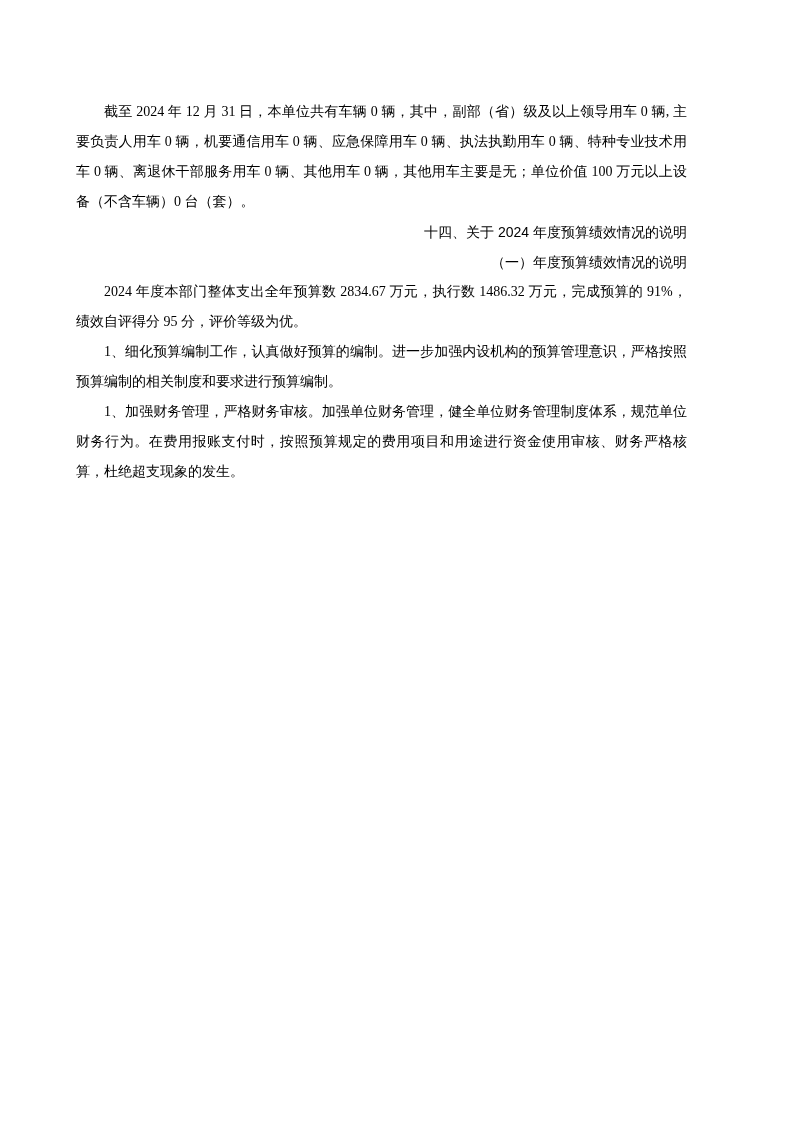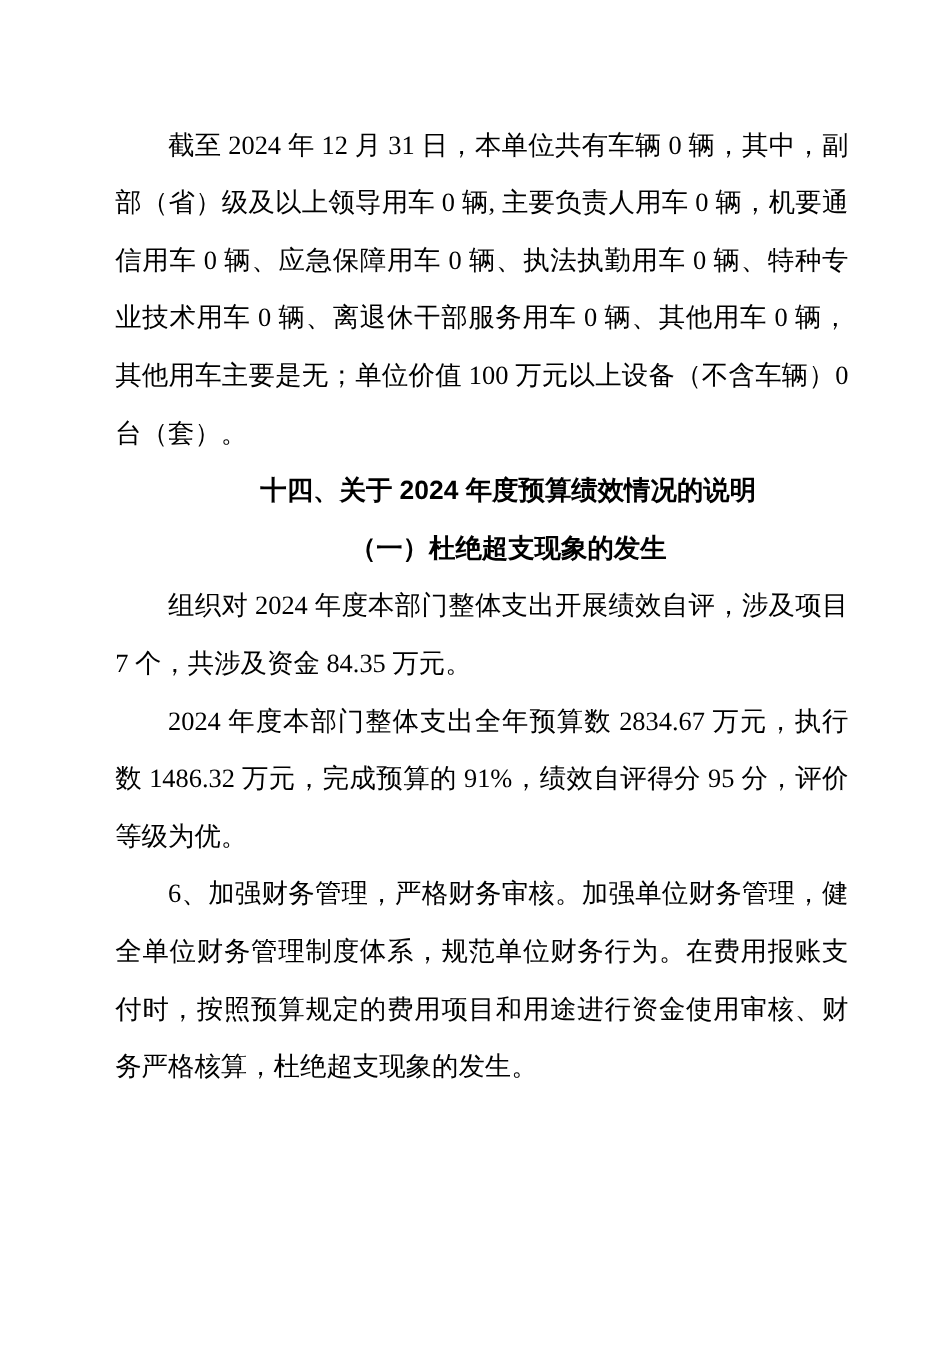--- a/index.html
+++ b/index.html
@@ -11,46 +11,46 @@
     position: relative;
     width: 793px;
     height: 1122px;
     background: #ffffff;
     overflow: hidden;
     color: #000000;
     font-family: "Liberation Serif", "DejaVu Serif", serif;
   }
   .content {
     position: absolute;
-    left: 96px;
+    left: 76px;
     top: 97px;
     width: 611px;
-    font-size: 22px;
-    line-height: 48px;
+    font-size: 14px;
+    line-height: 30px;
     text-align: justify;
     text-justify: inter-ideograph;
     word-break: break-all;
   }
   .content p {
     margin: 0;
     padding: 0;
     text-indent: 2em;
   }
   .content p.heading1,
   .content p.heading2 {
-    font-weight: 700;
+    font-weight: 400;
     font-family: "Liberation Sans", "DejaVu Sans", sans-serif;
-    text-align: center;
+    text-align: right;
   }
 </style>
 </head>
 <body>
 
 <div class="page" style="background: rgb(255, 255, 255); color: rgb(0, 0, 0);">
   <div class="content">
       <p class="body">截至 2024 年 12 月 31 日，本单位共有车辆 0 辆，其中，副部（省）级及以上领导用车 0 辆, 主要负责人用车 0 辆，机要通信用车 0 辆、应急保障用车 0 辆、执法执勤用车 0 辆、特种专业技术用车 0 辆、离退休干部服务用车 0 辆、其他用车 0 辆，其他用车主要是无；单位价值 100 万元以上设备（不含车辆）0 台（套）。</p>
       <p class="heading1">十四、关于 2024 年度预算绩效情况的说明</p>
-      <p class="heading2">（一）杜绝超支现象的发生</p>
-      <p class="body">组织对 2024 年度本部门整体支出开展绩效自评，涉及项目 7 个，共涉及资金 84.35 万元。</p>
+      <p class="heading2">（一）年度预算绩效情况的说明</p>
       <p class="body">2024 年度本部门整体支出全年预算数 2834.67 万元，执行数 1486.32 万元，完成预算的 91%，绩效自评得分 95 分，评价等级为优。</p>
-      <p class="body">6、加强财务管理，严格财务审核。加强单位财务管理，健全单位财务管理制度体系，规范单位财务行为。在费用报账支付时，按照预算规定的费用项目和用途进行资金使用审核、财务严格核算，杜绝超支现象的发生。</p>
+      <p class="body">1、细化预算编制工作，认真做好预算的编制。进一步加强内设机构的预算管理意识，严格按照预算编制的相关制度和要求进行预算编制。</p>
+      <p class="body">1、加强财务管理，严格财务审核。加强单位财务管理，健全单位财务管理制度体系，规范单位财务行为。在费用报账支付时，按照预算规定的费用项目和用途进行资金使用审核、财务严格核算，杜绝超支现象的发生。</p>
     </div>
 </div>
 
 </body></html>

